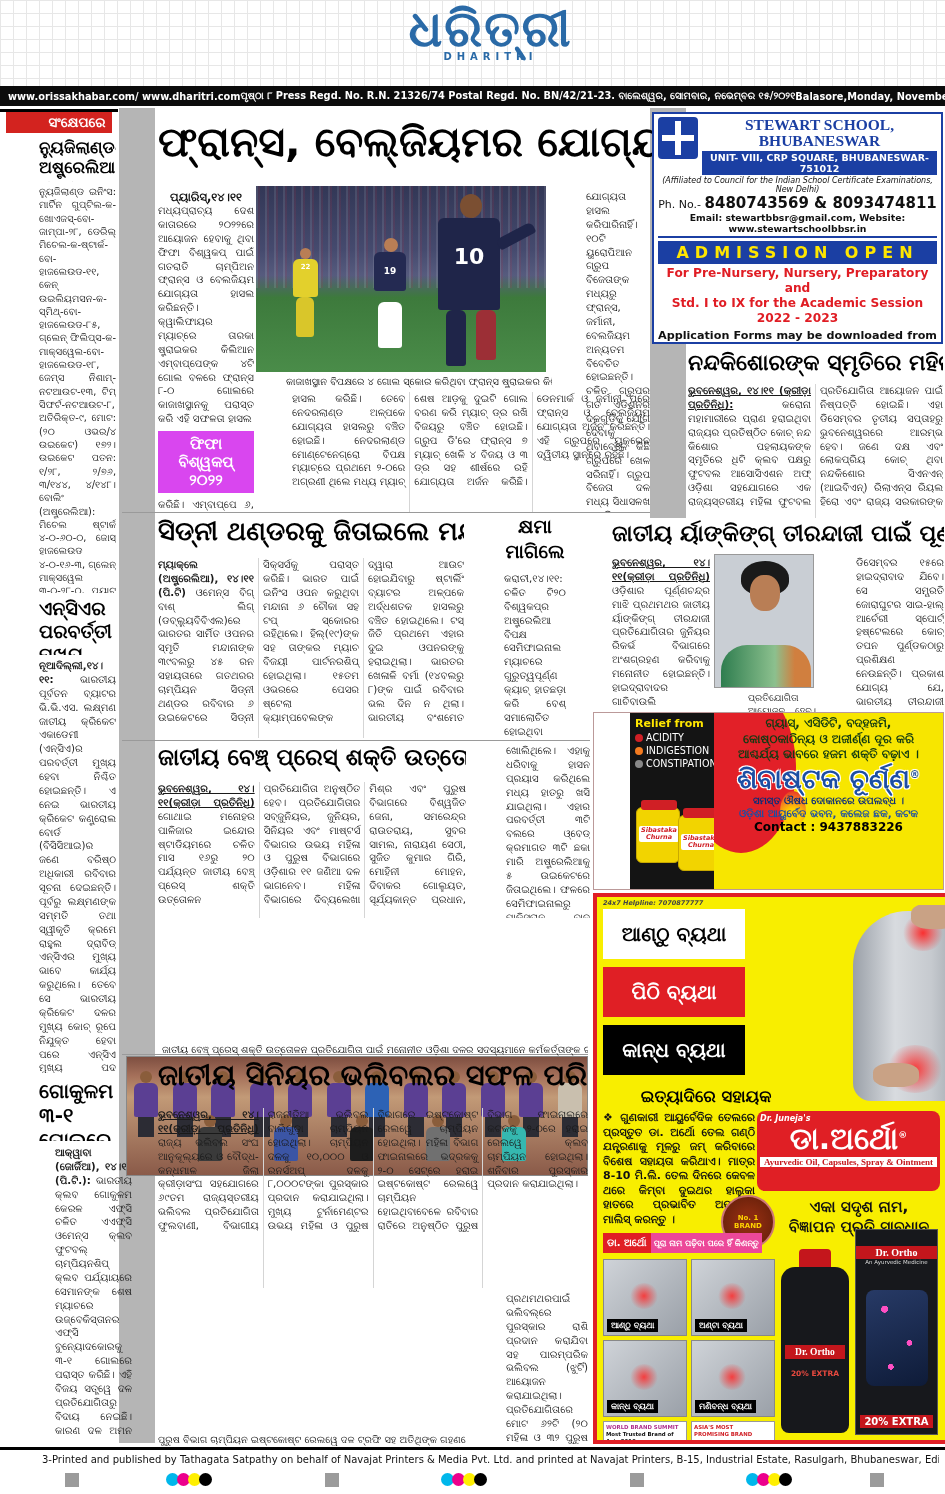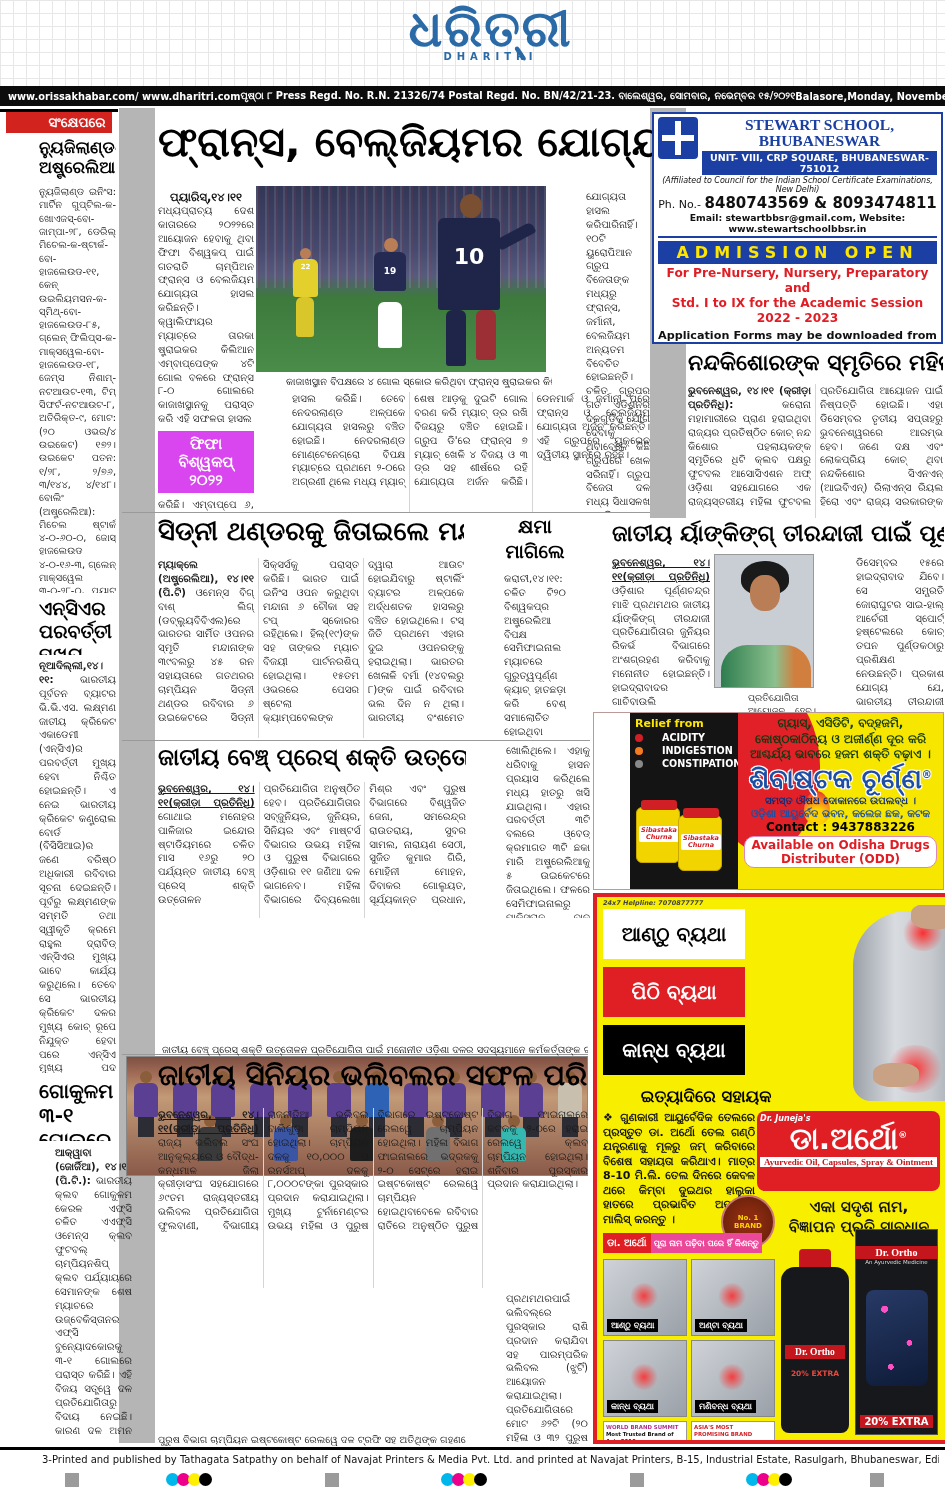--- a/index.html
+++ b/index.html
@@ -50,23 +50,23 @@
   .stw-aff{font-size:8px;font-style:italic;text-align:center;margin-top:1px;}
   .stw-ph{font-size:11px;text-align:center;}
   .stw-ph b{font-size:15px;}
   .stw-email{font-size:9.3px;font-weight:bold;text-align:center;border-bottom:2px solid #1b3fa3;padding-bottom:2px;}
   .stw-adm{background:#1b3fa3;color:#ffe600;font-weight:bold;font-size:16px;letter-spacing:6px;text-align:center;
     padding:2px 0;margin-top:3px;}
   .stw-red{color:#e01d24;font-weight:bold;font-size:12.2px;text-align:center;line-height:1.25;margin-top:2px;}
   .stw-body{font-size:11.2px;font-weight:bold;text-align:justify;line-height:1.33;margin-top:2px;}
   
   .siba{border:1px solid #b99;display:flex;overflow:hidden;}
-  .siba-left{width:108px;background:#141414;color:#fff;padding:4px 5px;position:relative;flex:0 0 auto;}
+  .siba-left{width:84px;background:#141414;color:#fff;padding:4px 5px;position:relative;flex:0 0 auto;}
   .siba-relief{color:#ffe600;font-weight:bold;font-size:11px;}
-  .siba-item{font-size:9.6px;font-weight:bold;margin-top:2px;display:flex;align-items:center;gap:19px;}
+  .siba-item{font-size:9.6px;font-weight:normal;margin-top:2px;display:flex;align-items:center;gap:3px;}
   .dot{width:8px;height:8px;border-radius:50%;display:inline-block;flex:0 0 auto;}
   .jar{position:absolute;width:44px;height:56px;background:#f2d400;border:1px solid #c9a900;border-radius:6px;}
   .jar:before{content:"";position:absolute;left:4px;top:-8px;width:36px;height:10px;background:#d01f25;border-radius:3px;}
   .jar-label{position:absolute;left:2px;top:18px;width:40px;background:#fff;border-radius:2px;text-align:center;
     font-size:6.5px;font-weight:bold;color:#d01f25;font-style:italic;line-height:1.1;padding:1px 0;}
   .siba-right{flex:1;background:#f7e600;position:relative;text-align:center;padding:3px 6px;overflow:hidden;}
   .siba-blob{position:absolute;left:-28px;top:-30px;width:110px;height:170px;background:#e22028;border-radius:50%;}
   .siba-tag{position:relative;font-size:12px;font-weight:bold;color:#123a12;line-height:1.3;}
   .siba-brand{position:relative;font-size:27px;font-weight:bold;color:#1d4ea3;line-height:1.15;
     text-shadow:-1px -1px 0 #fff,1px -1px 0 #fff,-1px 1px 0 #fff,1px 1px 0 #fff;}
@@ -241,21 +241,21 @@
     <div class="stw-email">Email: stewartbbsr@gmail.com, Website: www.stewartschoolbbsr.in</div>
     <div class="stw-adm">ADMISSION OPEN</div>
     <div class="stw-red">For Pre-Nursery, Nursery, Preparatory and</div>
     <div class="stw-red" style="margin-top:0;">Std. I to IX for the Academic Session 2022 - 2023</div>
     <div class="stw-body">Application Forms may be downloaded from the School website and to be submitted along with a Bank Challan of Rs.500/- at the School Office.</div>
 
   </div>
 
   <div class="abs headline" style="left:652px;top:350px;width:291px;height:30px;font-size:22px;white-space:nowrap;">ନନ୍ଦକିଶୋରଙ୍କ ସ୍ମୃତିରେ ମହିଳା ଫୁଟବଲ</div>
   <div class="abs body cols2" style="left:652px;top:384px;width:291px;height:134px;">
-    <span class="dateline" style="">ଭୁବନେଶ୍ୱର, ୧୪।୧୧ (କ୍ରୀଡ଼ା ପ୍ରତିନିଧି):</span>
+    <span class="dateline" style="text-decoration:underline;">ଭୁବନେଶ୍ୱର, ୧୪।୧୧ (କ୍ରୀଡ଼ା ପ୍ରତିନିଧି):</span>
     <span>କରୋନା ମହାମାରୀରେ ପ୍ରାଣ ହରାଇଥିବା ରାଜ୍ୟର ପ୍ରତିଷ୍ଠିତ କୋଚ୍ ନନ୍ଦ କିଶୋର ପହଲାୟକଙ୍କ ସ୍ମୃତିରେ ଧିଟି କ୍ଲବ ପକ୍ଷରୁ ଫୁଟବଲ ଆସୋସିଏଶନ ଅଫ୍ ଓଡ଼ିଶା ସହଯୋଗରେ ଏକ ରାଜ୍ୟସ୍ତରୀୟ ମହିଳା ଫୁଟବଲ ପ୍ରତିଯୋଗିତା ଆୟୋଜନ ପାଇଁ ନିଷ୍ପତ୍ତି ହୋଇଛି। ଏହା ଡିସେମ୍ବର ତୃତୀୟ ସପ୍ତାହରୁ ଭୁବନେଶ୍ୱରରେ ଆରମ୍ଭ ହେବ। ଜଣେ ଦକ୍ଷ ଏବଂ ଲୋକପ୍ରିୟ କୋଚ୍ ଥିବା ନନ୍ଦକିଶୋର ସିଏନଏନ୍ (ଆଇବିଏନ୍) ରିଲାଏନ୍ସ ରିୟଲ ହିରୋ ଏବଂ ରାଜ୍ୟ ସରକାରଙ୍କ ଦ୍ୱାରା ବିଜୁ ପଟ୍ଟନାୟକ କ୍ରୀଡ଼ା ପୁରସ୍କାରରେ ସମ୍ମାନିତ ହୋଇଥିଲେ। ନନ୍ଦକିଶୋରଙ୍କ ଅକାଳ ବିୟୋଗ ଓଡ଼ିଶା କ୍ରୀଡ଼ା ଜଗତରେ ଶୋକର ଛାୟା ଖେଳାଇ ଦେଇଥିଲା। ଶ୍ରଦ୍ଧାଞ୍ଜଳି ସାମନ୍ତରାୟ, ରଞ୍ଜିତା ମହାନ୍ତି, ଗୀତାଞ୍ଜଳି ଖୁଣ୍ଟିଆ, ସଞ୍ଜିତା ମଲିକ, ଜବାମଣି ଟୁଡୁଙ୍କ ପରି ବହୁ ଖେଳାଳି ତାଙ୍କଠାରୁ ପ୍ରଶିକ୍ଷଣ ନେଇ ପରେ ଜାତୀୟ ଓ ଅନ୍ତର୍ଜାତୀୟ ସ୍ତରରେ ସୁନାମ ଅର୍ଜନ କରିଥିଲେ।</span>
   </div>
 
   <div class="abs headline" style="left:122px;top:516px;width:342px;height:38px;font-size:26px;white-space:nowrap;">ସିଡ୍‌ନୀ ଥଣ୍ଡରକୁ ଜିତାଇଲେ ମନ୍ଦାନା</div>
   <div class="abs body cols3" style="left:122px;top:558px;width:342px;height:180px;">
     <span class="dateline">ମ୍ୟାକ୍‌ଲେ (ଅଷ୍ଟ୍ରେଲିଆ), ୧୪।୧୧ (ପି.ଟି)</span>
     <span>ଓମେନ୍ସ ବିଗ୍ ବାଶ୍ ଲିଗ୍ (ଡବ୍ଲ୍ୟୁବିବିଏଲ)ରେ ଭାରତର ସାର୍ମିତ ଓପନର ସ୍ମୃତି ମନ୍ଦାନାଙ୍କ ୩୯ବଲରୁ ୪୫ ରନ ସହାୟତାରେ ଗତଥରର ଚାମ୍ପିୟନ ସିଡ୍‌ନୀ ଥଣ୍ଡର ରବିବାର ୬ ଉଇକେଟରେ ସିଡ୍‌ନୀ ସିକ୍ସର୍ସକୁ ପରାସ୍ତ କରିଛି। ଭାରତ ପାଇଁ ଇନିଂସ ଓପନ କରୁଥିବା ମନ୍ଦାନା ୬ ଚୌକା ସହ ଟପ୍ ସ୍କୋରର ରହିଥିଲେ। ହିଲ୍(୧୯)ଙ୍କ ସହ ତାଙ୍କର ମ୍ୟାଚ ବିଜୟୀ ପାର୍ଟନରଶିପ୍ ହୋଇଥିଲା। ୧୫ତମ ଓଭରରେ ପେସର ଷ୍ଟେଲା କ୍ୟାମ୍ପବେଲଙ୍କ ଦ୍ୱାରା ଆଉଟ ହୋଇଯିବାରୁ ଷ୍ଟାର୍ଲିଂ ବ୍ୟାଟର ଅଳ୍ପକେ ଅର୍ଦ୍ଧଶତକ ହାସଲରୁ ବଞ୍ଚିତ ହୋଇଥିଲେ। ଟସ୍ ଜିତି ପ୍ରଥମେ ଏହାର ଦୁଇ ଓପନରଙ୍କୁ ହରାଇଥିଲା। ଭାରତର ଖେଳାଳି ବର୍ମା (୧୪ବଲରୁ ୮)ଙ୍କ ପାଇଁ ରବିବାର ଭଲ ଦିନ ନ ଥିଲା। ଭାରତୀୟ ବଂଶମେତ ଦୀପ୍ତି ଶର୍ମାଙ୍କ ଅଲରାଉଣ୍ଡ ପ୍ରଦର୍ଶନ ଦେଖାଯାଇଥିଲା। ଦୀର୍ଘ ସିଧାସଳଖ ଥ୍ରୋ କରି ତାଙ୍କୁ ରନ ଆଉଟ କରିଦେଇଥିଲେ। ଅନ୍ୟପକ୍ଷରେ ତାଙ୍କ ଓପନିଂ ପାର୍ଟନର ଏଲିସା ହିଲି ଭଲ ଡ଼୍ରାଇଭ ଦ୍ରୁତ ବୋଲର ଉସି ଓଙ୍କ ଦ୍ୱାରା ଆଉଟ ହୋଇଯାଇଥିଲେ। ଅଧିନାୟିକା ଏଲିସ ପେରୀ ୪୦ ବଲରୁ ୪୦ ରନ ସଂଗ୍ରହ କରିଥିଲେ। ନିକୋଲ ବୋଲ୍ଟନ (୧୯) ଓ ଆଞ୍ଜେଲା ରିଙ୍କ (୧୬)ଙ୍କ ଯୋଗଦାନ ସହାୟତାରେ ସିକ୍ସର୍ସ ଦଳ ନିର୍ଦ୍ଧାରିତ ୨୦ ଓଭରରେ ୬ ଉଇକେଟ ବିନିମୟରେ ୯୪ ରନ କରିଥିଲେ।</span>
   </div>
 
   <div class="abs headline" style="left:468px;top:514px;width:98px;height:54px;font-size:19px;line-height:1.3;">କ୍ଷମା ମାଗିଲେ ହାସନ ଅଲି</div>
@@ -302,21 +302,20 @@
       <div class="flame"></div>
       <div class="siba-tag">
         <span>ଗ୍ୟାସ୍, ଏସିଡିଟି, ବଦ୍‌ହଜମି,</span><br>
         <span>କୋଷ୍ଠକାଠିନ୍ୟ ଓ ଅଜୀର୍ଣ୍ଣ ଦୂର କରି</span><br>
         <span>ଆଶ୍ଚର୍ଯ୍ୟ ଭାବରେ ହଜମ ଶକ୍ତି ବଢ଼ାଏ ।</span>
       </div>
       <div class="siba-brand"><span>ଶିବାଷ୍ଟକ ଚୂର୍ଣ୍ଣ</span><sup style="font-size:10px;">®</sup></div>
       <div class="siba-avail">ସମସ୍ତ ଔଷଧ ଦୋକାନରେ ଉପଲବ୍ଧ ।</div>
       <div class="siba-addr">ଓଡ଼ିଶା ଆୟୁର୍ବେଦ ଭବନ, କଲେଜ ଛକ, କଟକ</div>
       <div class="siba-contact">Contact : 9437883226</div>
-      <div class="siba-pill">Available on Odisha Drugs Distributer (ODD)</div>
     </div>
   </div>
 
   <div class="abs ortho" style="left:593px;top:893px;width:425px;height:551px;">
     <div class="ortho-help">24x7 Helpline: 7070877777</div>
     <div class="ortho-back">
       <div class="torso"></div>
       <div class="spot" style="left:86px;top:10px;width:44px;height:36px;background:radial-gradient(circle,rgba(255,30,30,.9),rgba(255,30,30,0) 70%);"></div>
       <div class="spot" style="left:70px;top:140px;width:60px;height:48px;background:radial-gradient(circle,rgba(255,30,30,.85),rgba(255,30,30,0) 70%);"></div>
       <div class="spot" style="left:96px;top:-2px;width:46px;height:26px;background:#c9a285;border-radius:40%;"></div>

